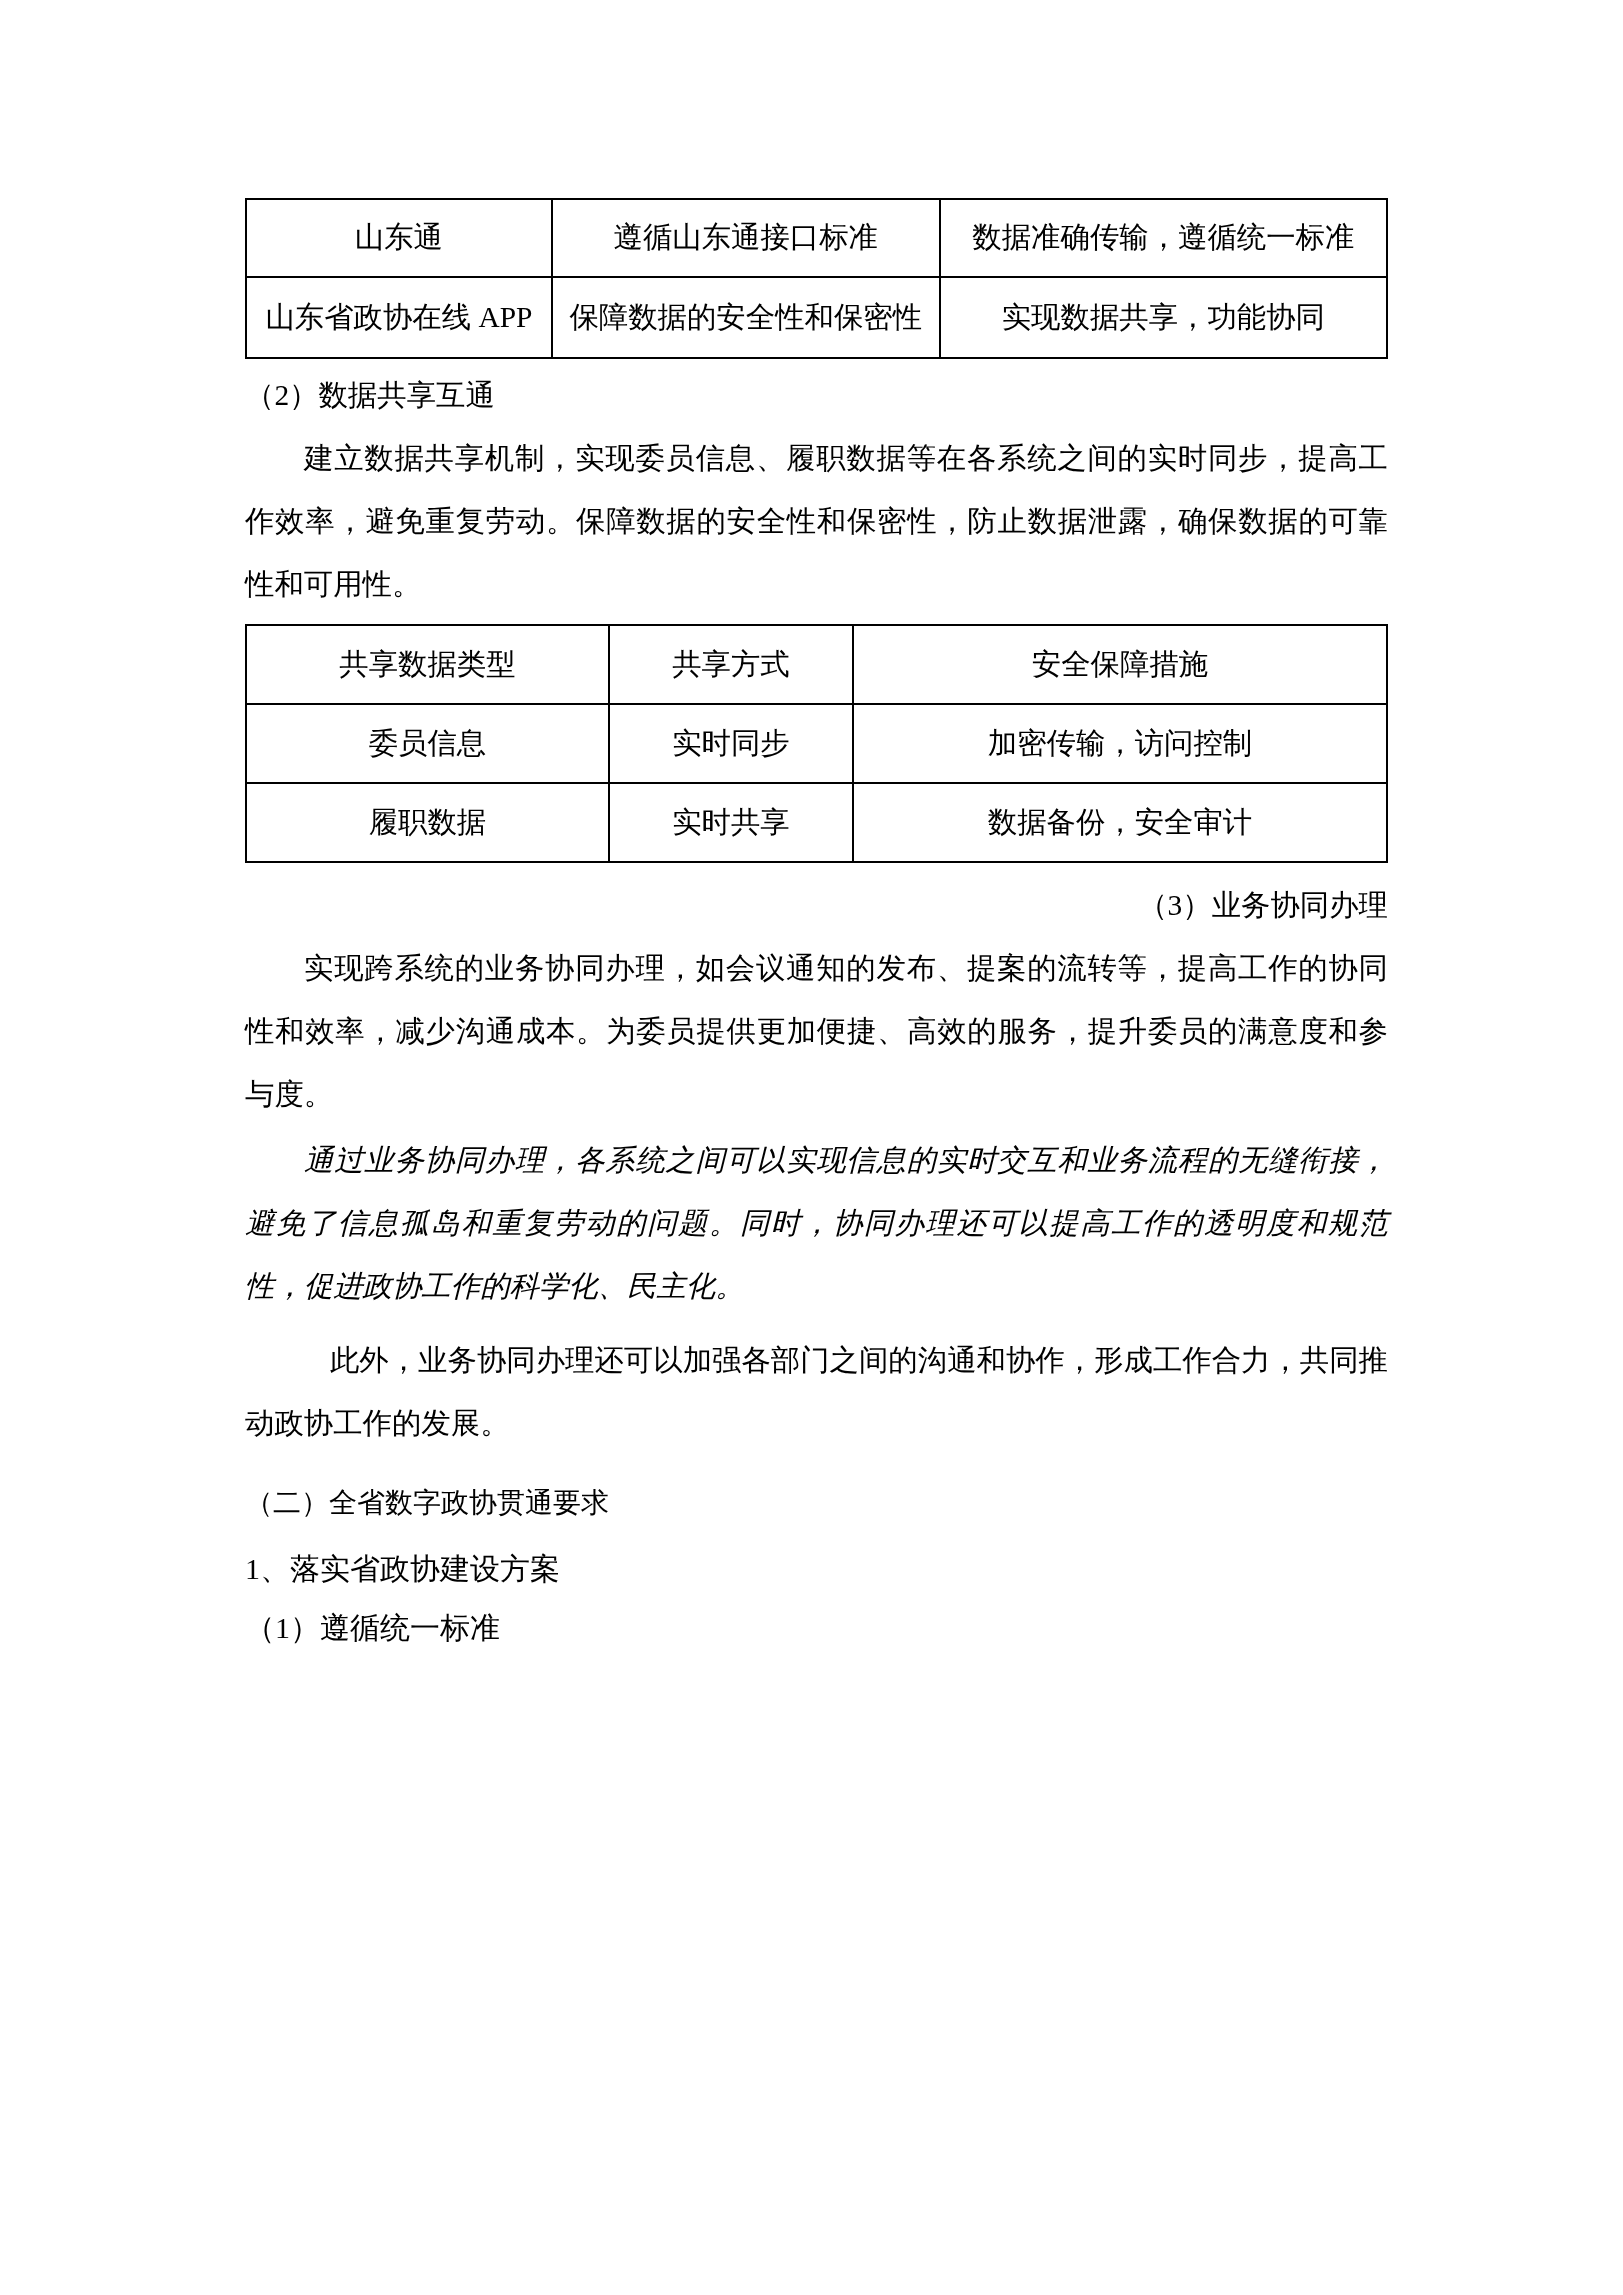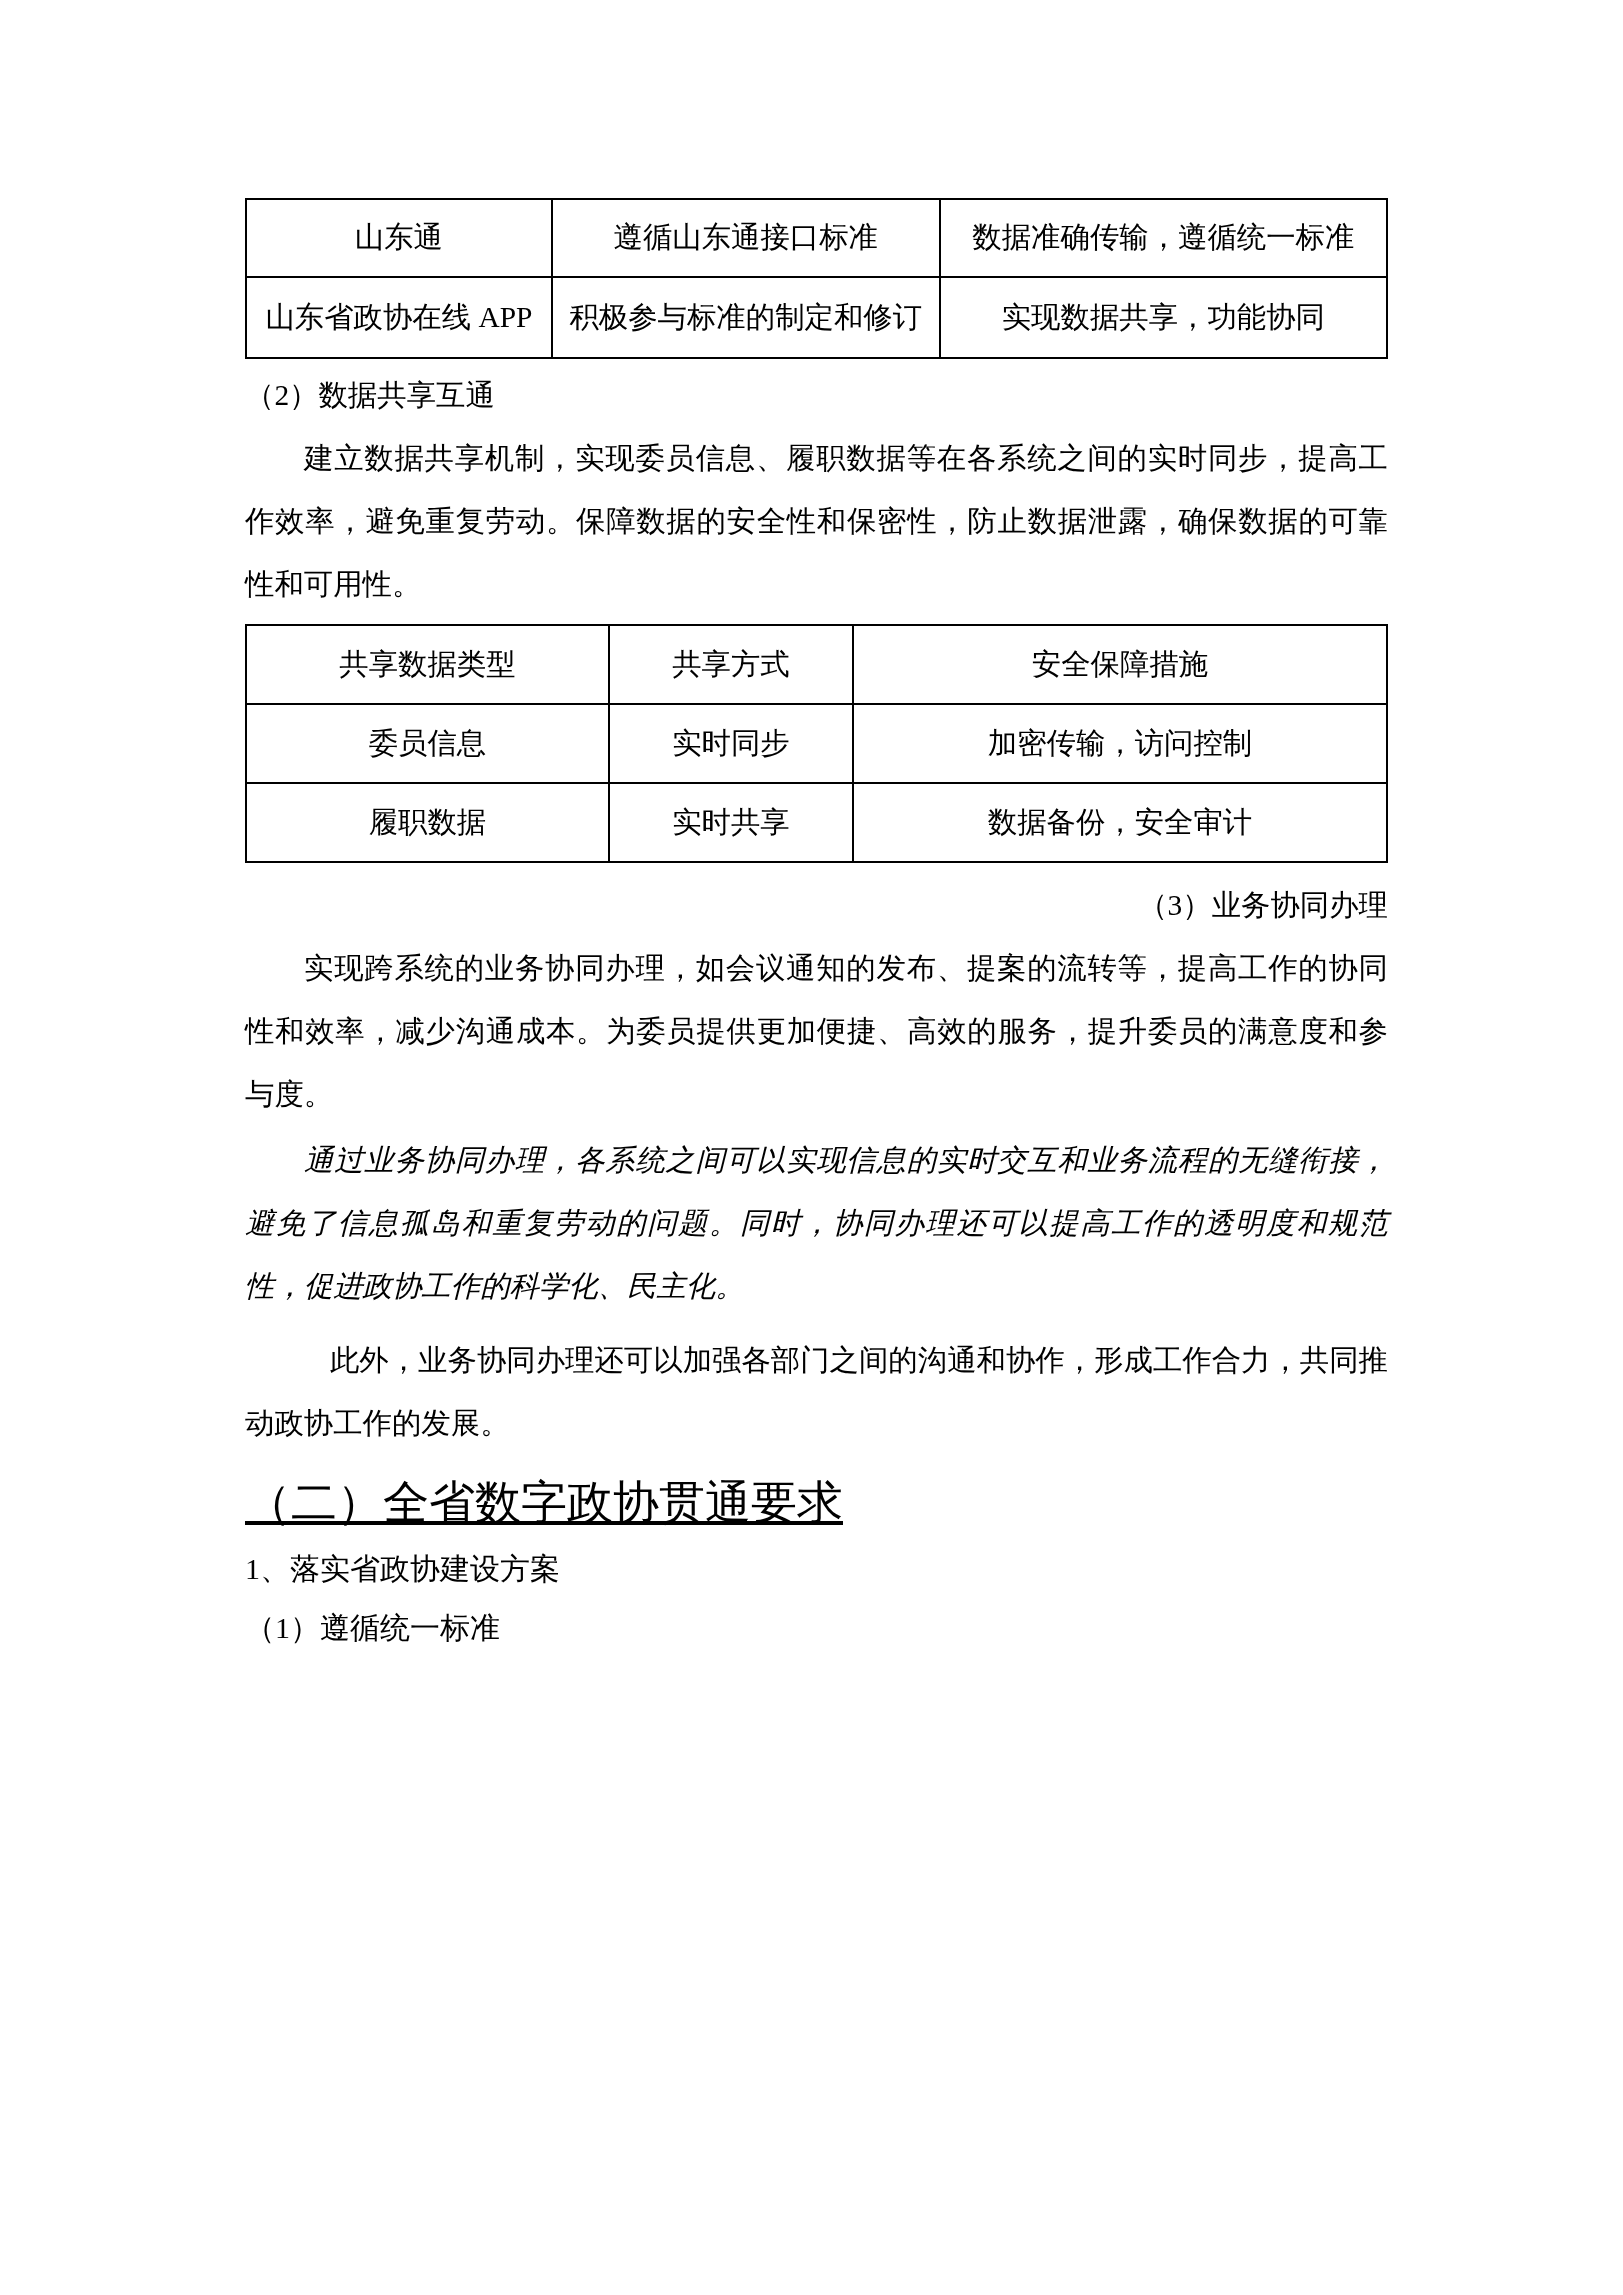--- a/index.html
+++ b/index.html
@@ -62,24 +62,23 @@
   .h-item {            
     font-size: 29.4px;
     line-height: 63px;
     margin-top: 5.2px;
   }
   .h-num {             
     font-size: 30px;
     line-height: 59px;
   }
   .h-big {             
-    font-size: 46px;
+    font-size: 28px;
     line-height: 72px;
     margin-top: 11.8px;
-    text-decoration: underline;
   }
   .m-sec { margin-top: 10.5px; text-align: right; }
   .m-par { margin-top: 3.9px; font-style: italic; }
 </style>
 </head>
 <body>
 
 <div class="content">
 
   <table class="doc-table t1">
@@ -89,21 +88,21 @@
         <col class="c3">
       </colgroup>
     <tbody>
       <tr>
         <td>山东通</td>
         <td>遵循山东通接口标准</td>
         <td>数据准确传输，遵循统一标准</td>
       </tr>
       <tr>
         <td>山东省政协在线 APP</td>
-        <td>积极参与标准的制定和修订</td>
+        <td>保障数据的安全性和保密性</td>
         <td>实现数据共享，功能协同</td>
       </tr>
     </tbody>
   </table>
 
   <p class="h-item">（2）数据共享互通</p>
   <p class="body-par">建立数据共享机制，实现委员信息、履职数据等在各系统之间的实时同步，提高工作效率，避免重复劳动。保障数据的安全性和保密性，防止数据泄露，确保数据的可靠性和可用性。</p>
 
   <table class="doc-table t2">
     <colgroup>

